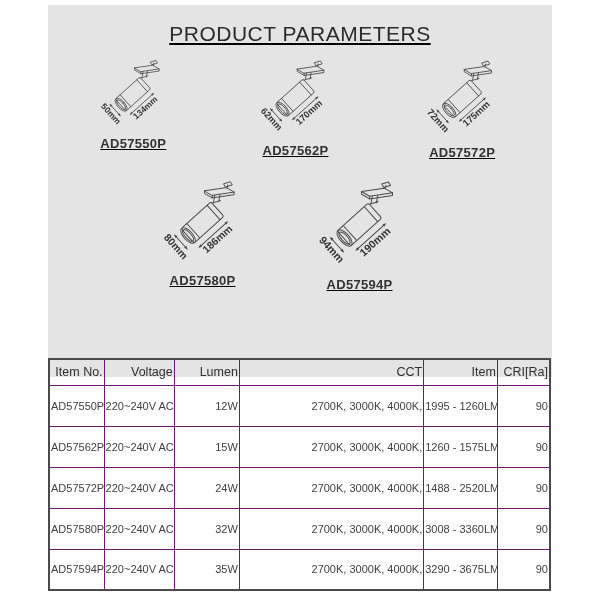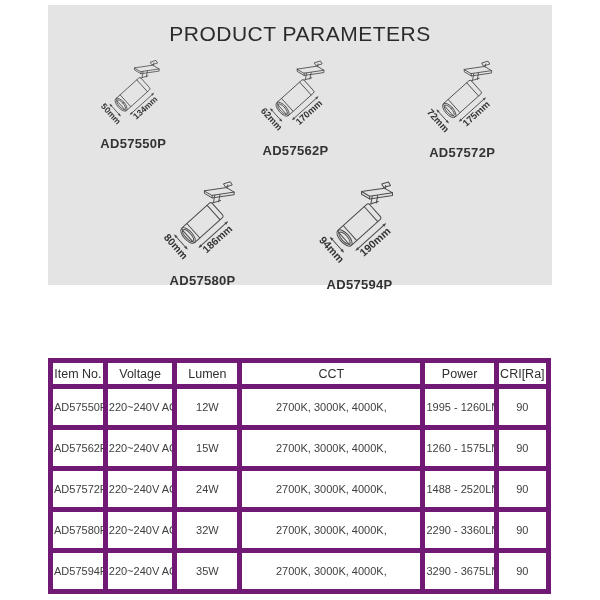--- a/index.html
+++ b/index.html
@@ -2,22 +2,23 @@
 <html><head>
 <meta charset="utf-8">
 <style>
   * { box-sizing: border-box; }
   html,body { margin:0; padding:0; }
   body {
     width:600px; height:600px; background:#ffffff; position:relative;
     font-family:"Liberation Sans", sans-serif; overflow:hidden;
   }
   .panel {
-    position:absolute; left:48px; top:5px; width:504px; height:280px;
+    position:absolute; left:48px; top:5px; width:504px; height:372px;
     background:#e4e4e4;
+    text-decoration:underline;
   }
   .title {
     margin:0; padding-top:17px; text-align:center;
     font-size:21px; font-weight:500; letter-spacing:0.5px; color:#2b2b2b;
   }
   .diagram-row { display:flex; align-items:flex-start; }
   .row1 { justify-content:space-around; margin-top:8px; padding:0 6px; }
   .row2 { justify-content:center; gap:58px; margin-top:14px; transform:translateX(-18px); }
   figure.product { margin:0; display:flex; flex-direction:column; align-items:center; }
   .model {
@@ -35,21 +36,21 @@
   .lamp .dim {
     fill:#333333; font-size:16px; font-weight:600;
     font-family:"Liberation Sans", sans-serif; text-anchor:middle;
   }
   table.params {
     position:absolute; left:48px; top:358px; width:503px;
     border-collapse:collapse; table-layout:fixed;
     border:2px solid #4a4a4a;
   }
   .params th, .params td {
-    border:5px solid #701a75; text-align:center; vertical-align:middle;
+    border:1px solid #701a75; text-align:right; vertical-align:middle;
     overflow:hidden; white-space:nowrap;
   }
   .params th { height:26px; font-size:12.5px; font-weight:500; color:#2f2f2f; }
   .params td { height:41px; font-size:11px; font-weight:400; color:#404040; }
 </style>
 </head>
 <body>
 
 <div class="panel">
   <h1 class="title">PRODUCT PARAMETERS</h1>
@@ -270,21 +271,21 @@
     <col style="width:36.8%">
       <col style="width:14.7%">
       <col style="width:10.5%">
   </colgroup>
   <thead>
     <tr id="header-row">
         <th>Item No.</th>
         <th>Voltage</th>
         <th>Lumen</th>
         <th>CCT</th>
-        <th>Power</th>
+        <th>Item</th>
         <th>CRI[Ra]</th>
       </tr>
   </thead>
   <tbody id="table-body">
       <tr>
         <td>AD57550P</td>
         <td>220~240V AC</td>
         <td>12W</td>
         <td>2700K, 3000K, 4000K,</td>
         <td>1995 - 1260LM</td>
@@ -304,21 +305,21 @@
         <td>24W</td>
         <td>2700K, 3000K, 4000K,</td>
         <td>1488 - 2520LM</td>
         <td>90</td>
       </tr>
       <tr>
         <td>AD57580P</td>
         <td>220~240V AC</td>
         <td>32W</td>
         <td>2700K, 3000K, 4000K,</td>
-        <td>2290 - 3360LM</td>
+        <td>3008 - 3360LM</td>
         <td>90</td>
       </tr>
       <tr>
         <td>AD57594P</td>
         <td>220~240V AC</td>
         <td>35W</td>
         <td>2700K, 3000K, 4000K,</td>
         <td>3290 - 3675LM</td>
         <td>90</td>
       </tr>

